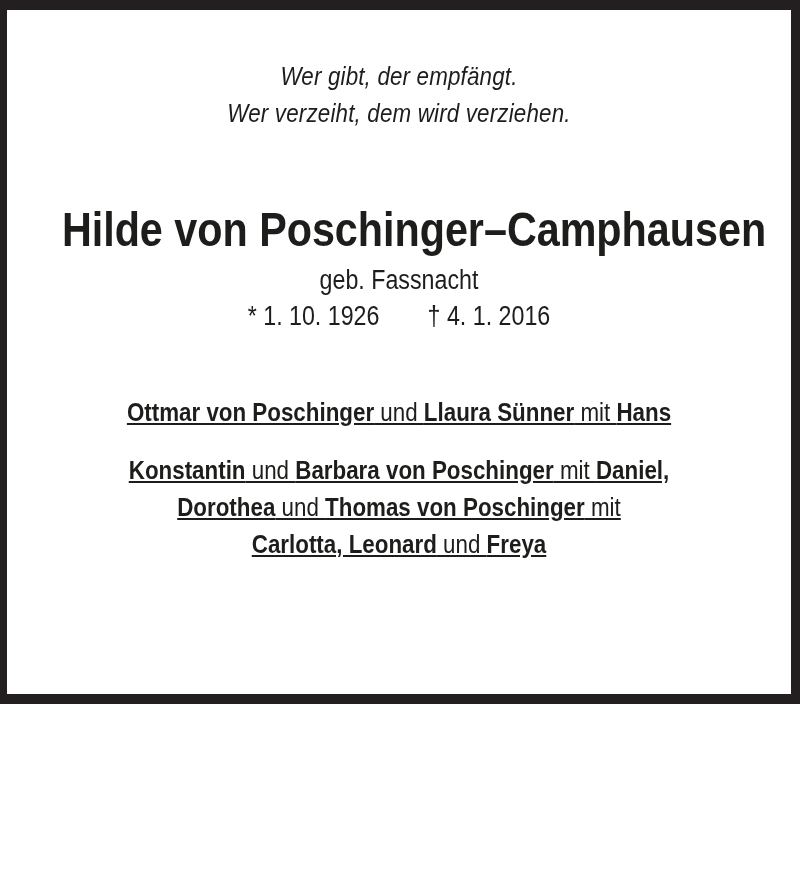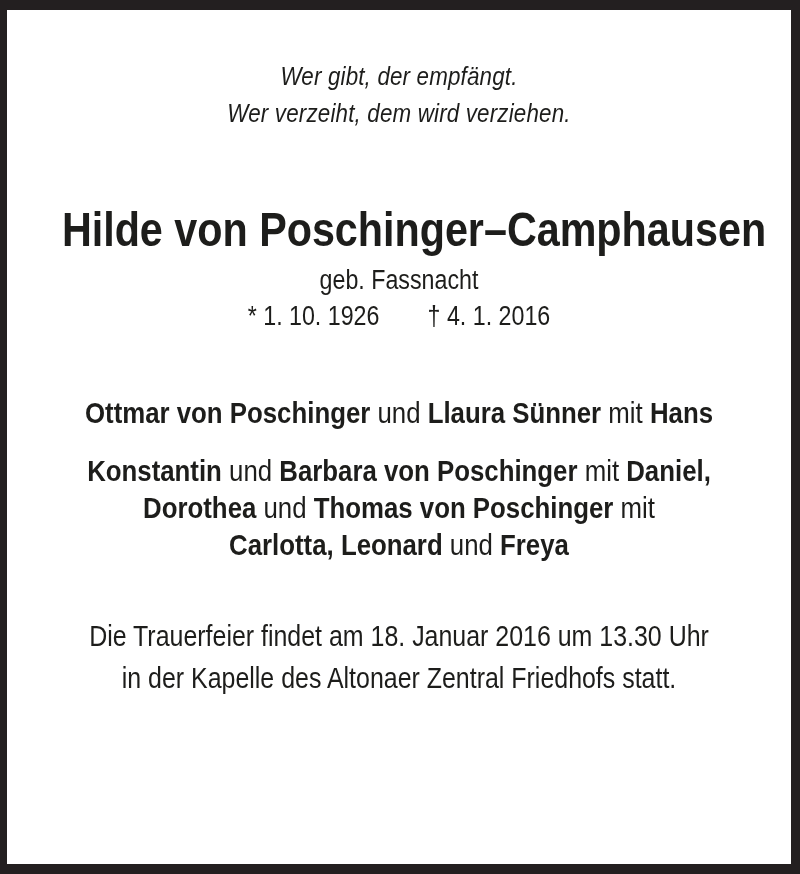--- a/index.html
+++ b/index.html
@@ -11,21 +11,21 @@
   body {
     width: 800px;
     height: 874px;
     font-family: "Liberation Sans", sans-serif;
     color: #1d1d1b;
     -webkit-font-smoothing: antialiased;
   }
   .frame {
     box-sizing: border-box;
     width: 800px;
-    height: 874px;
+    height: 704px;
     background: #ffffff;
     border-style: solid;
     border-color: #231f20;
     border-width: 10px 9px 10px 7px;
     overflow: hidden;
   }
   p, h1 {
     margin: 0;
     padding: 0;
     text-align: center;
@@ -57,23 +57,24 @@
   .dates {
     margin-top: 0;
     font-size: 27px;
     line-height: 36px;
   }
   .dates .death {
     display: inline-block;
     margin-left: 56px;
   }
   .family {
-    font-size: 30px;
+    font-size: 26px;
     line-height: 37px;
     font-weight: bold;
+    text-decoration: underline;
   }
   .family .reg {
     font-weight: normal;
   }
   .group1 { margin-top: 60px; }
   .group2 { margin-top: 21px; }
   .group3 { margin-top: 14px; }
   .funeral {
     margin-top: 52px;
     font-size: 29px;
@@ -100,18 +101,14 @@
     <p class="cond"><b>Ottmar von Poschinger</b><span class="reg"> und </span><b>Llaura Sünner</b><span class="reg"> mit </span><b>Hans</b></p>
   </div>
 
   <div class="family group2">
     <p class="cond"><b>Konstantin</b><span class="reg"> und </span><b>Barbara von Poschinger</b><span class="reg"> mit </span><b>Daniel,</b></p>
     <p class="cond"><b>Dorothea</b><span class="reg"> und </span><b>Thomas von Poschinger</b><span class="reg"> mit</span></p>
     <p class="cond"><b>Carlotta, Leonard</b><span class="reg"> und </span><b>Freya</b></p>
   </div>
 
 
-  <div class="funeral">
-    <p class="cond">Die Trauerfeier findet am 18. Januar 2016 um 13.30 Uhr</p>
-    <p class="cond">in der Kapelle des Altonaer Zentral Friedhofs statt.</p>
-  </div>
 
 </div>
 
 </body></html>

